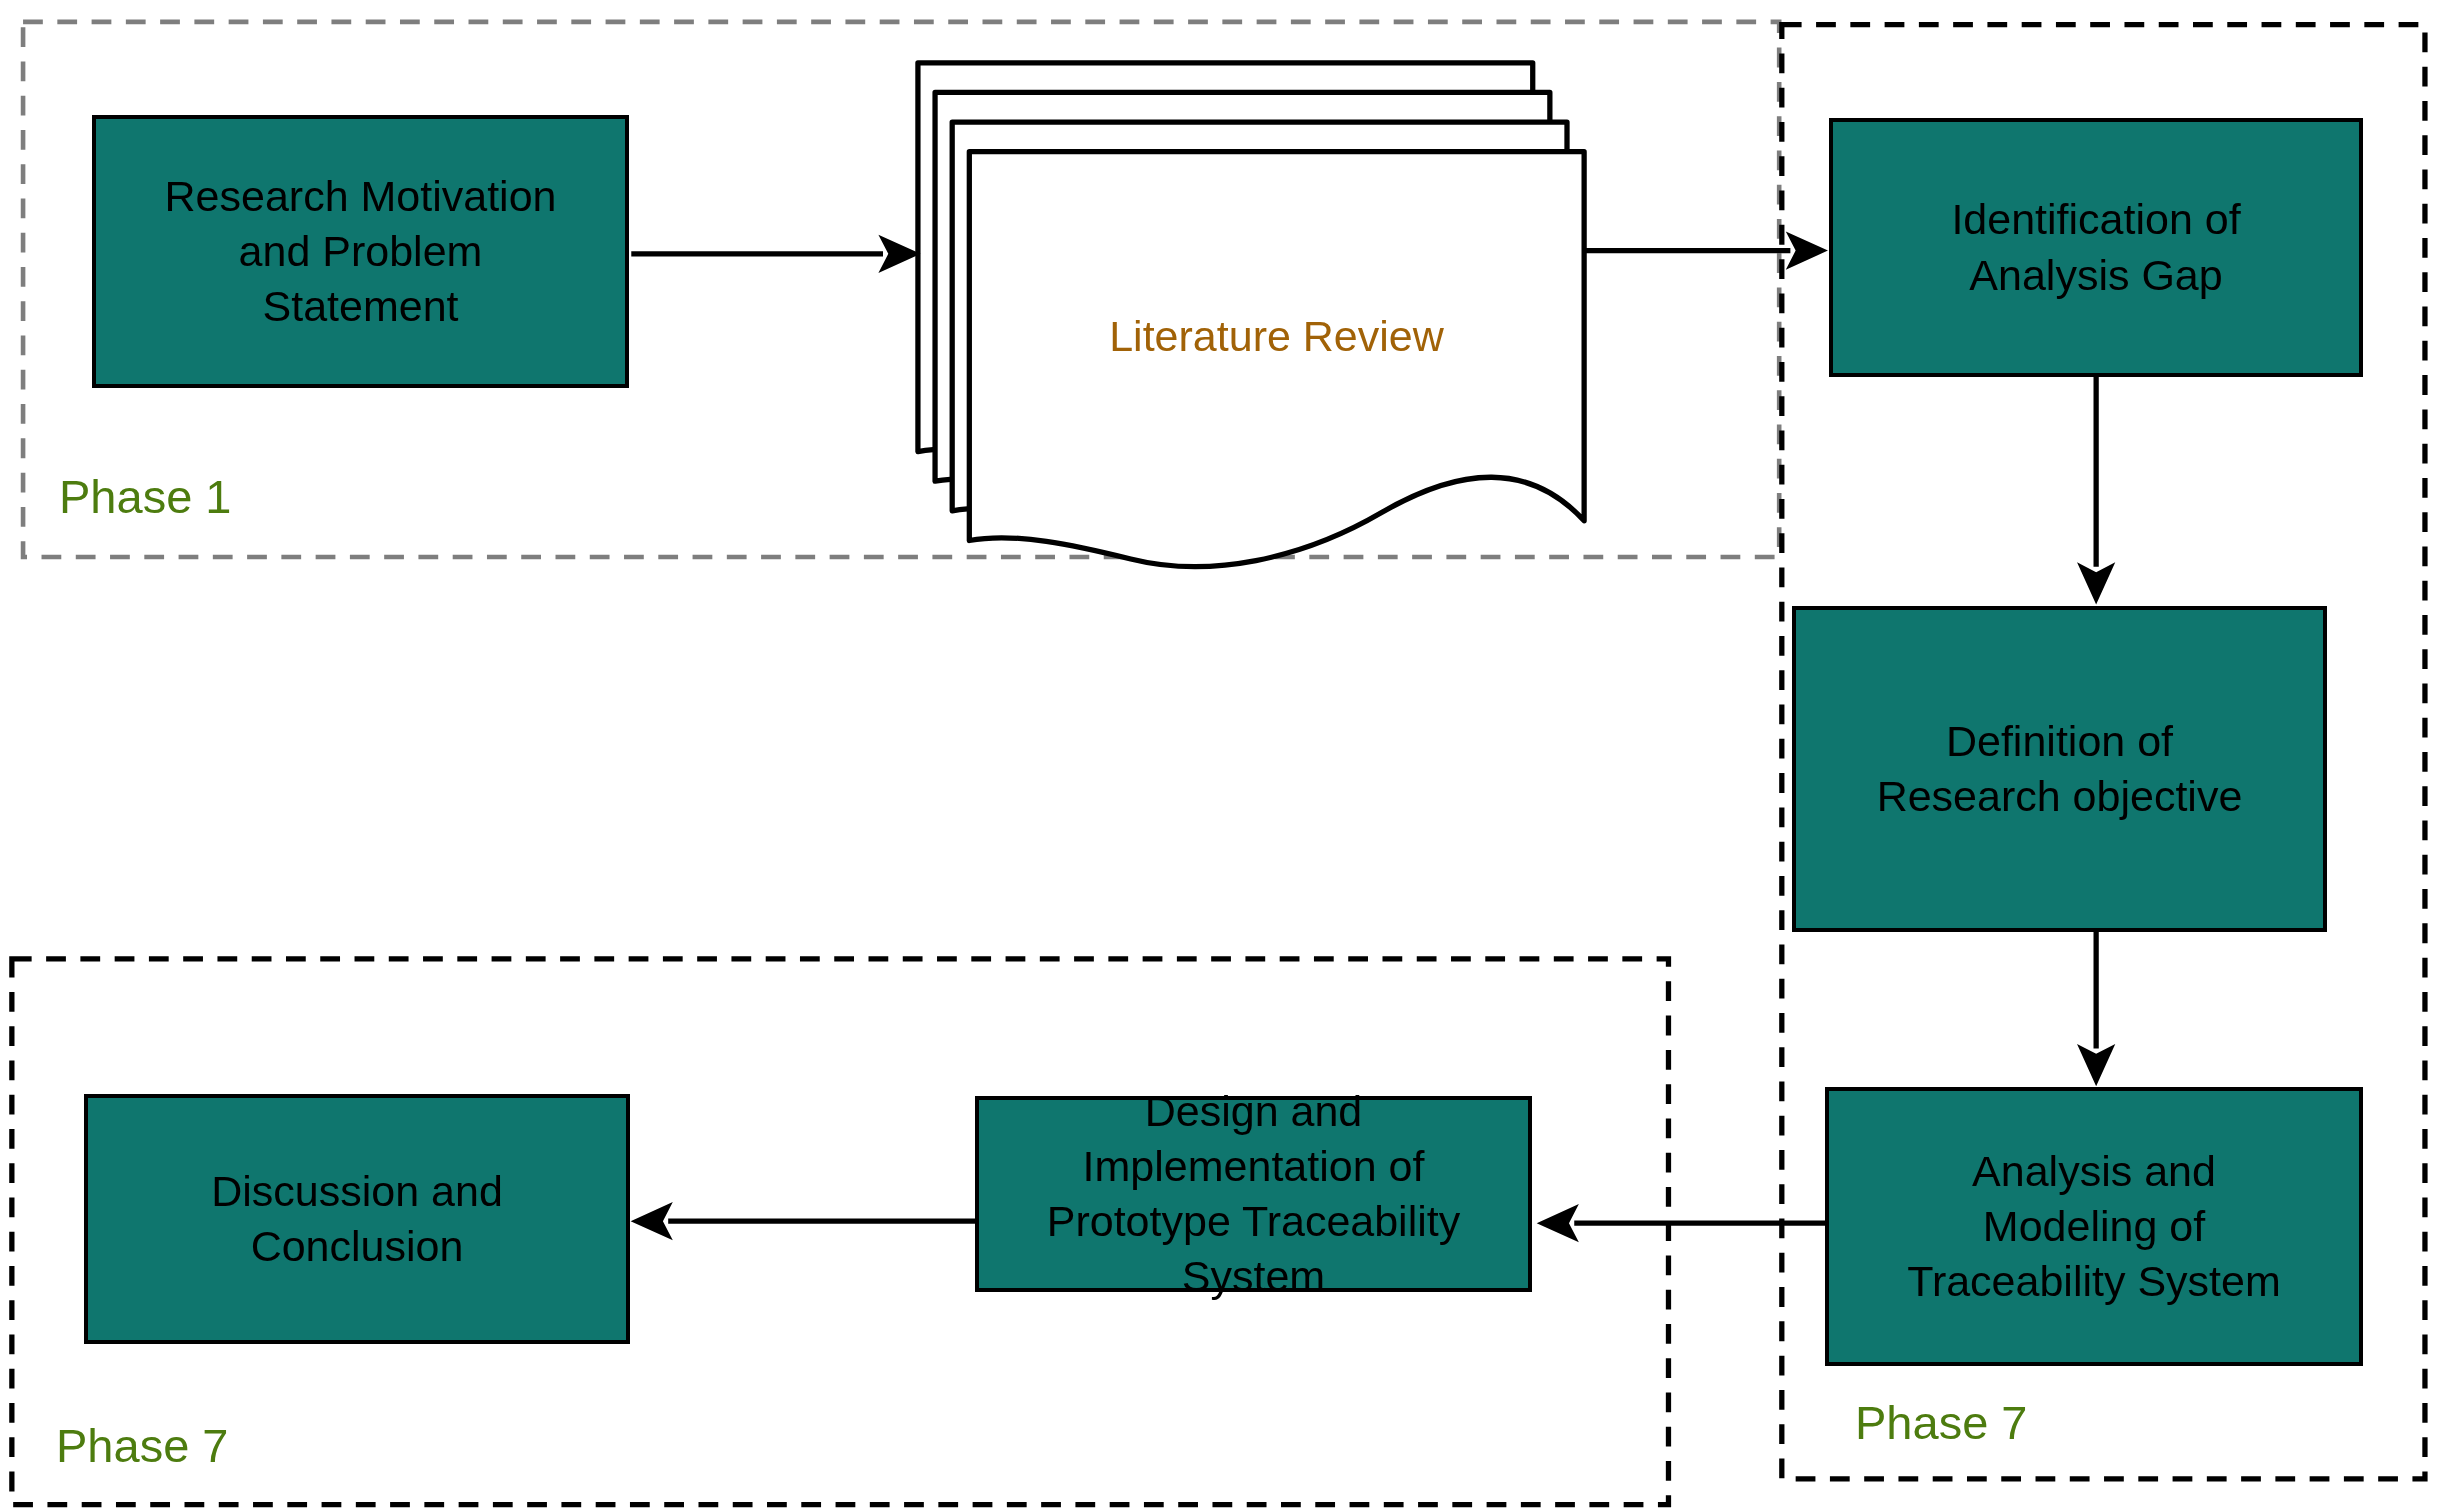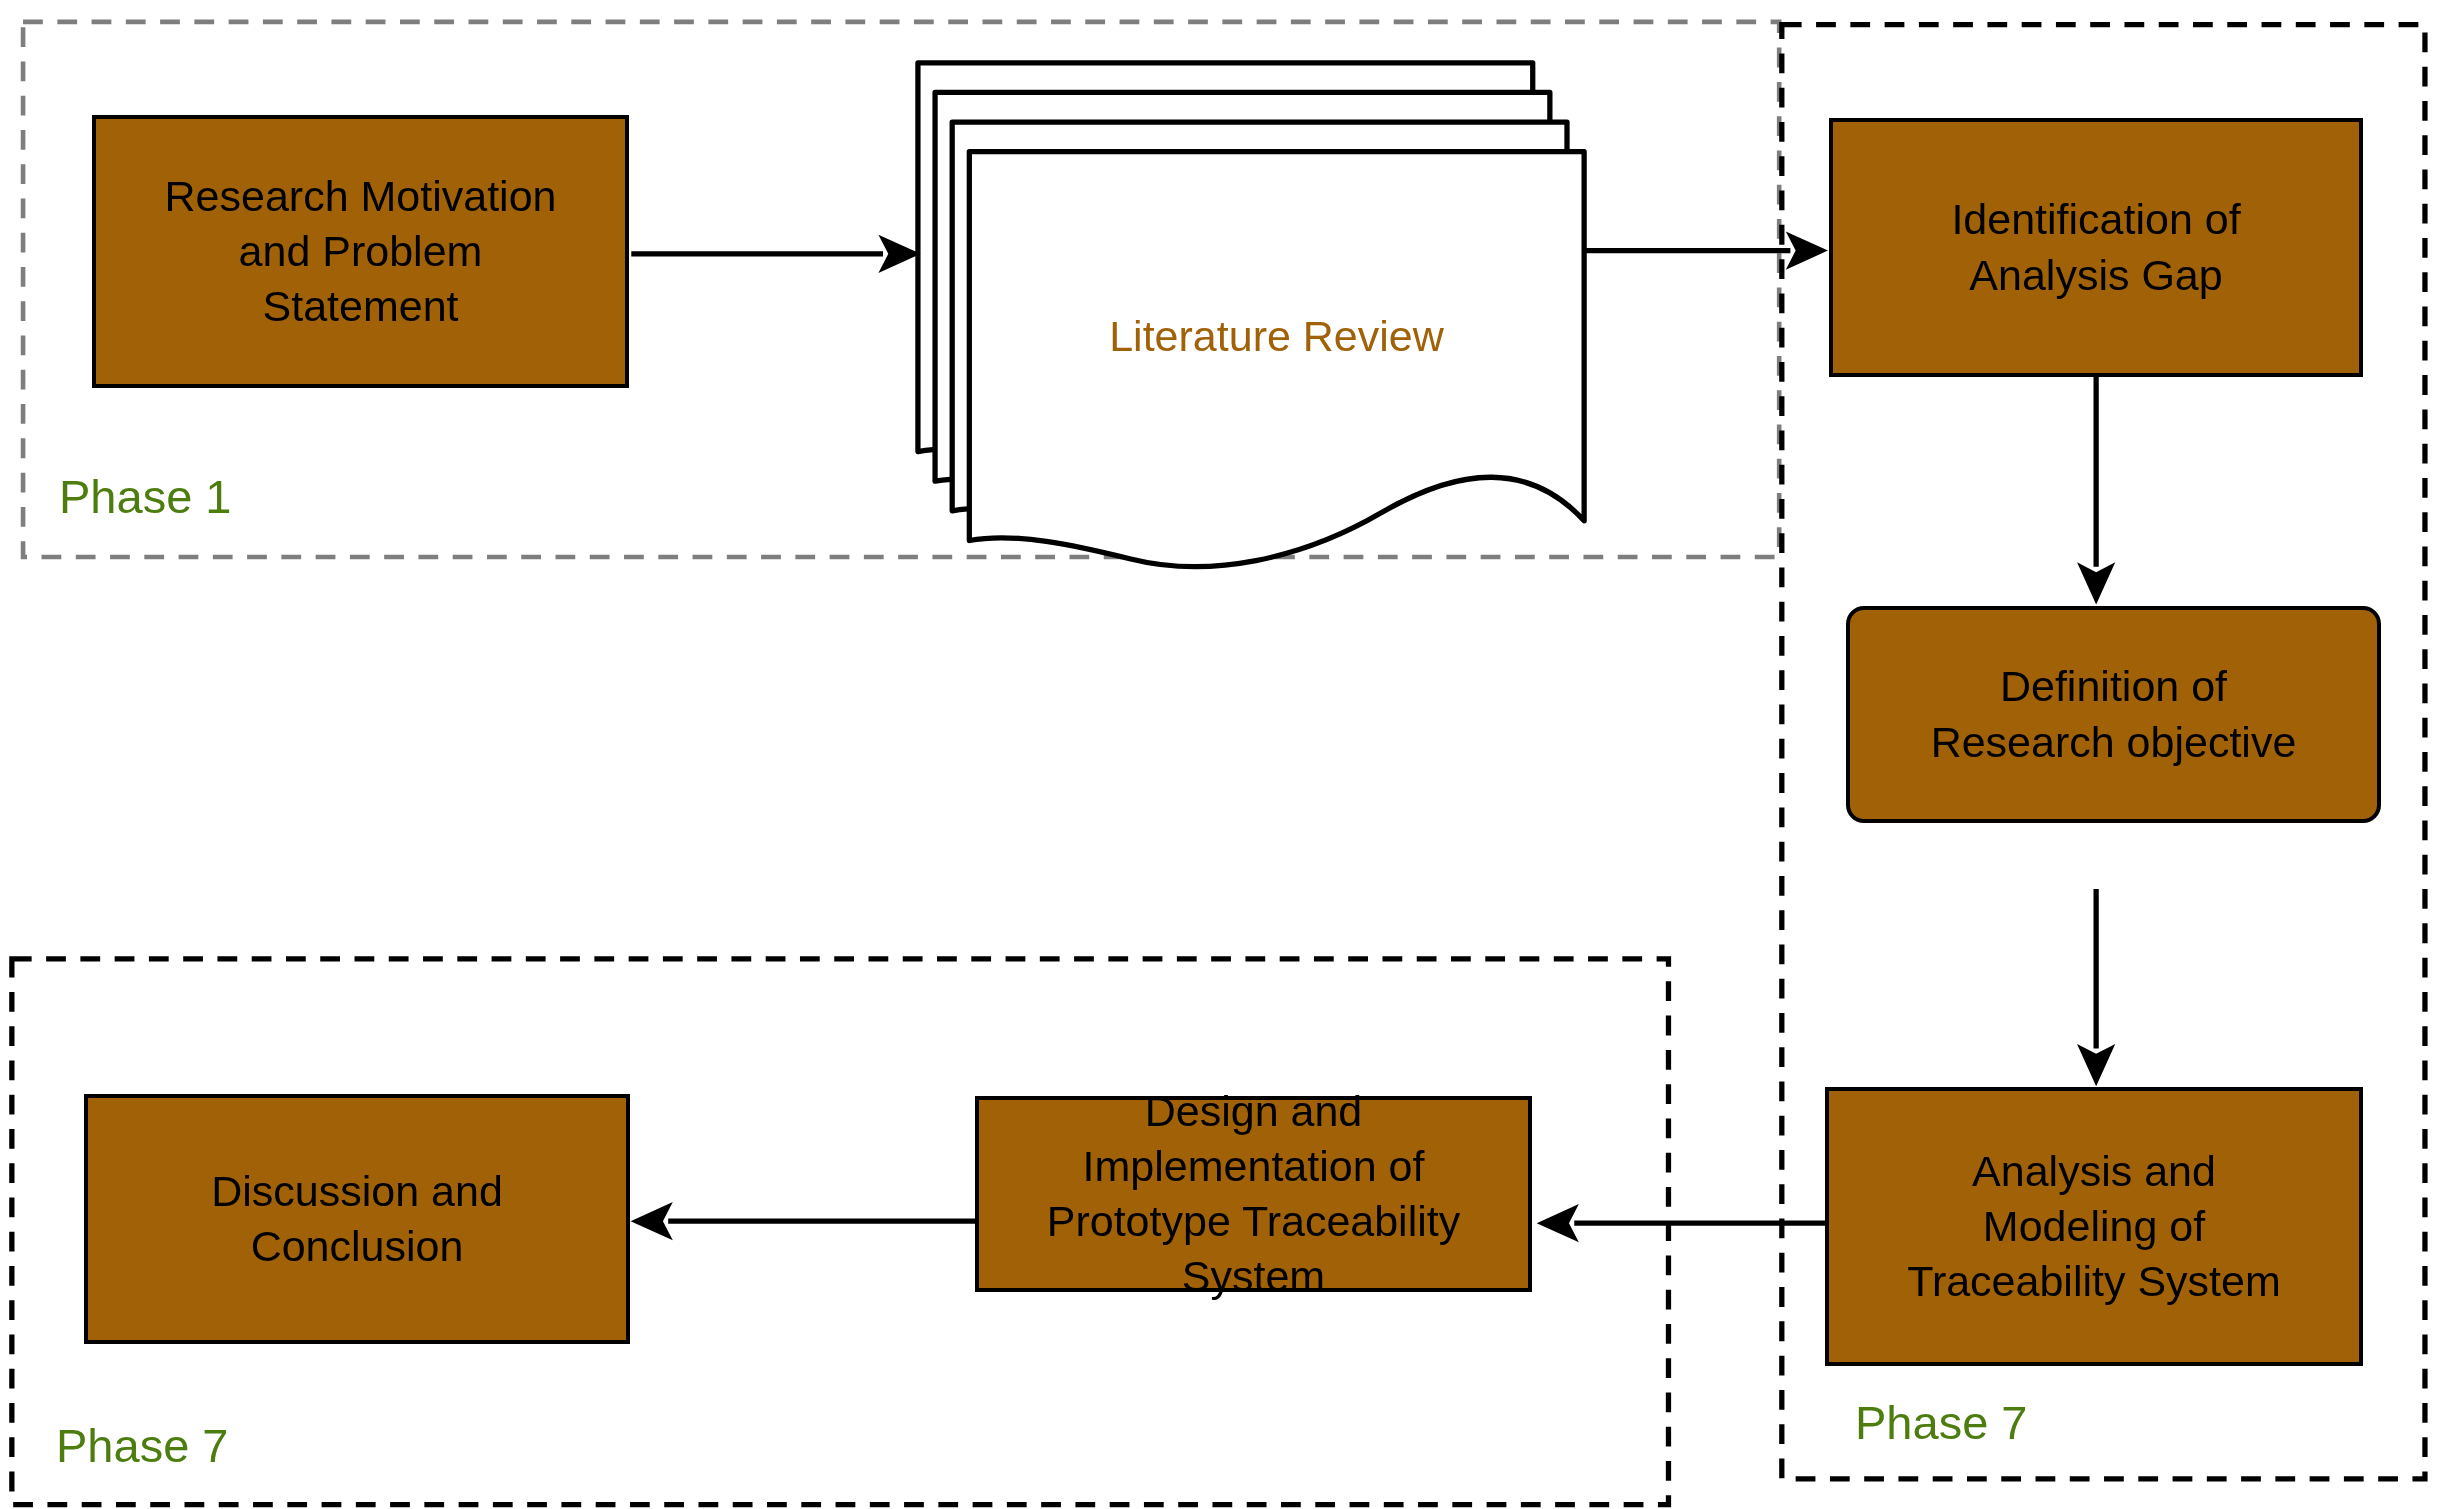--- a/index.html
+++ b/index.html
@@ -19,21 +19,21 @@
     position: absolute;
     left: 0;
     top: 0;
     width: 2450px;
     height: 1510px;
     z-index: 1;
   }
   .node {
     position: absolute;
     box-sizing: border-box;
-    background: #a16207;
+    background: #0f766e;
     border: 4.6px solid #000000;
     display: flex;
     align-items: center;
     justify-content: center;
     text-align: center;
     font-size: 43px;
     line-height: 1.28;
     color: #000000;
     white-space: pre-line;
     z-index: 2;
@@ -54,21 +54,21 @@
     position: absolute;
     font-size: 47px;
     line-height: 1.1;
     color: #4d7c0f;
     z-index: 2;
     white-space: pre;
   }
   
   #node-research      { left: 92px;  top: 115px;  width: 537px; height: 273px; }
   #node-identification{ left: 1829px; top: 118px;  width: 534px; height: 259px; }
-  #node-definition    { left: 1846px; top: 606px;  width: 535px; height: 217px; border-radius: 18px; }
+  #node-definition    { left: 1792px; top: 606px;  width: 535px; height: 326px; }
   #node-analysis      { left: 1825px; top: 1087px; width: 538px; height: 279px; }
   #node-design        { left: 975px; top: 1096px; width: 557px; height: 196px; }
   #node-discussion    { left: 84px;  top: 1094px; width: 546px; height: 250px; }
   #label-literature   { left: 969px; top: 152px;  width: 615px; height: 369px; }
   #label-phase1 { left: 59px;   top: 471px;  }
   #label-phase2 { left: 1855px; top: 1397px; }
   #label-phase3 { left: 56px;   top: 1420px; }
 </style>
 </head>
 <body>

